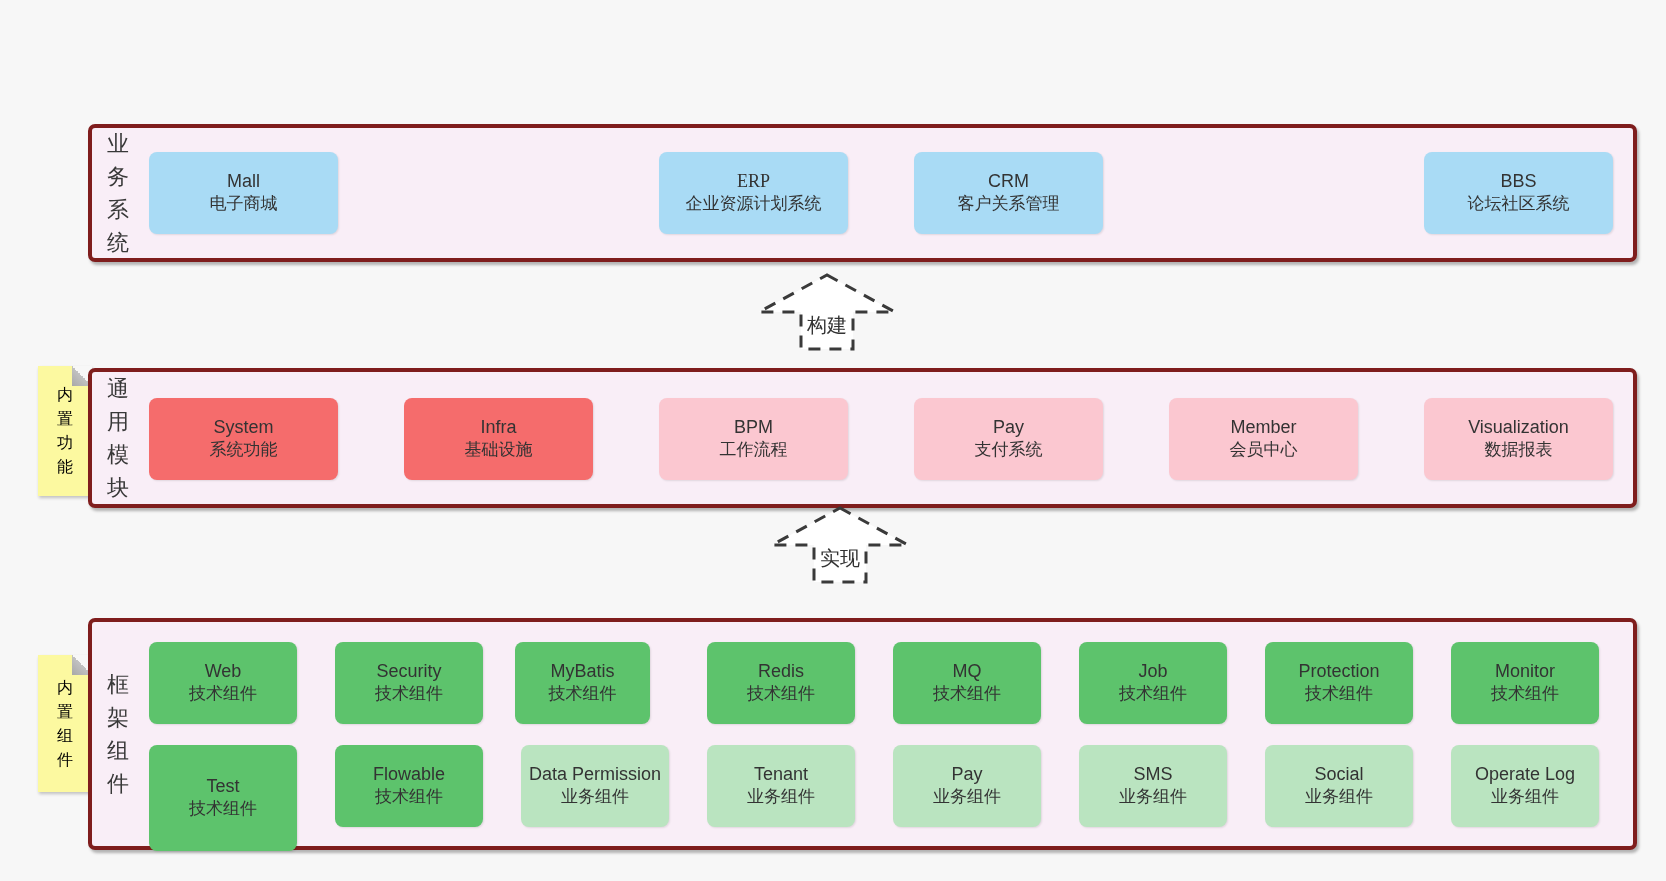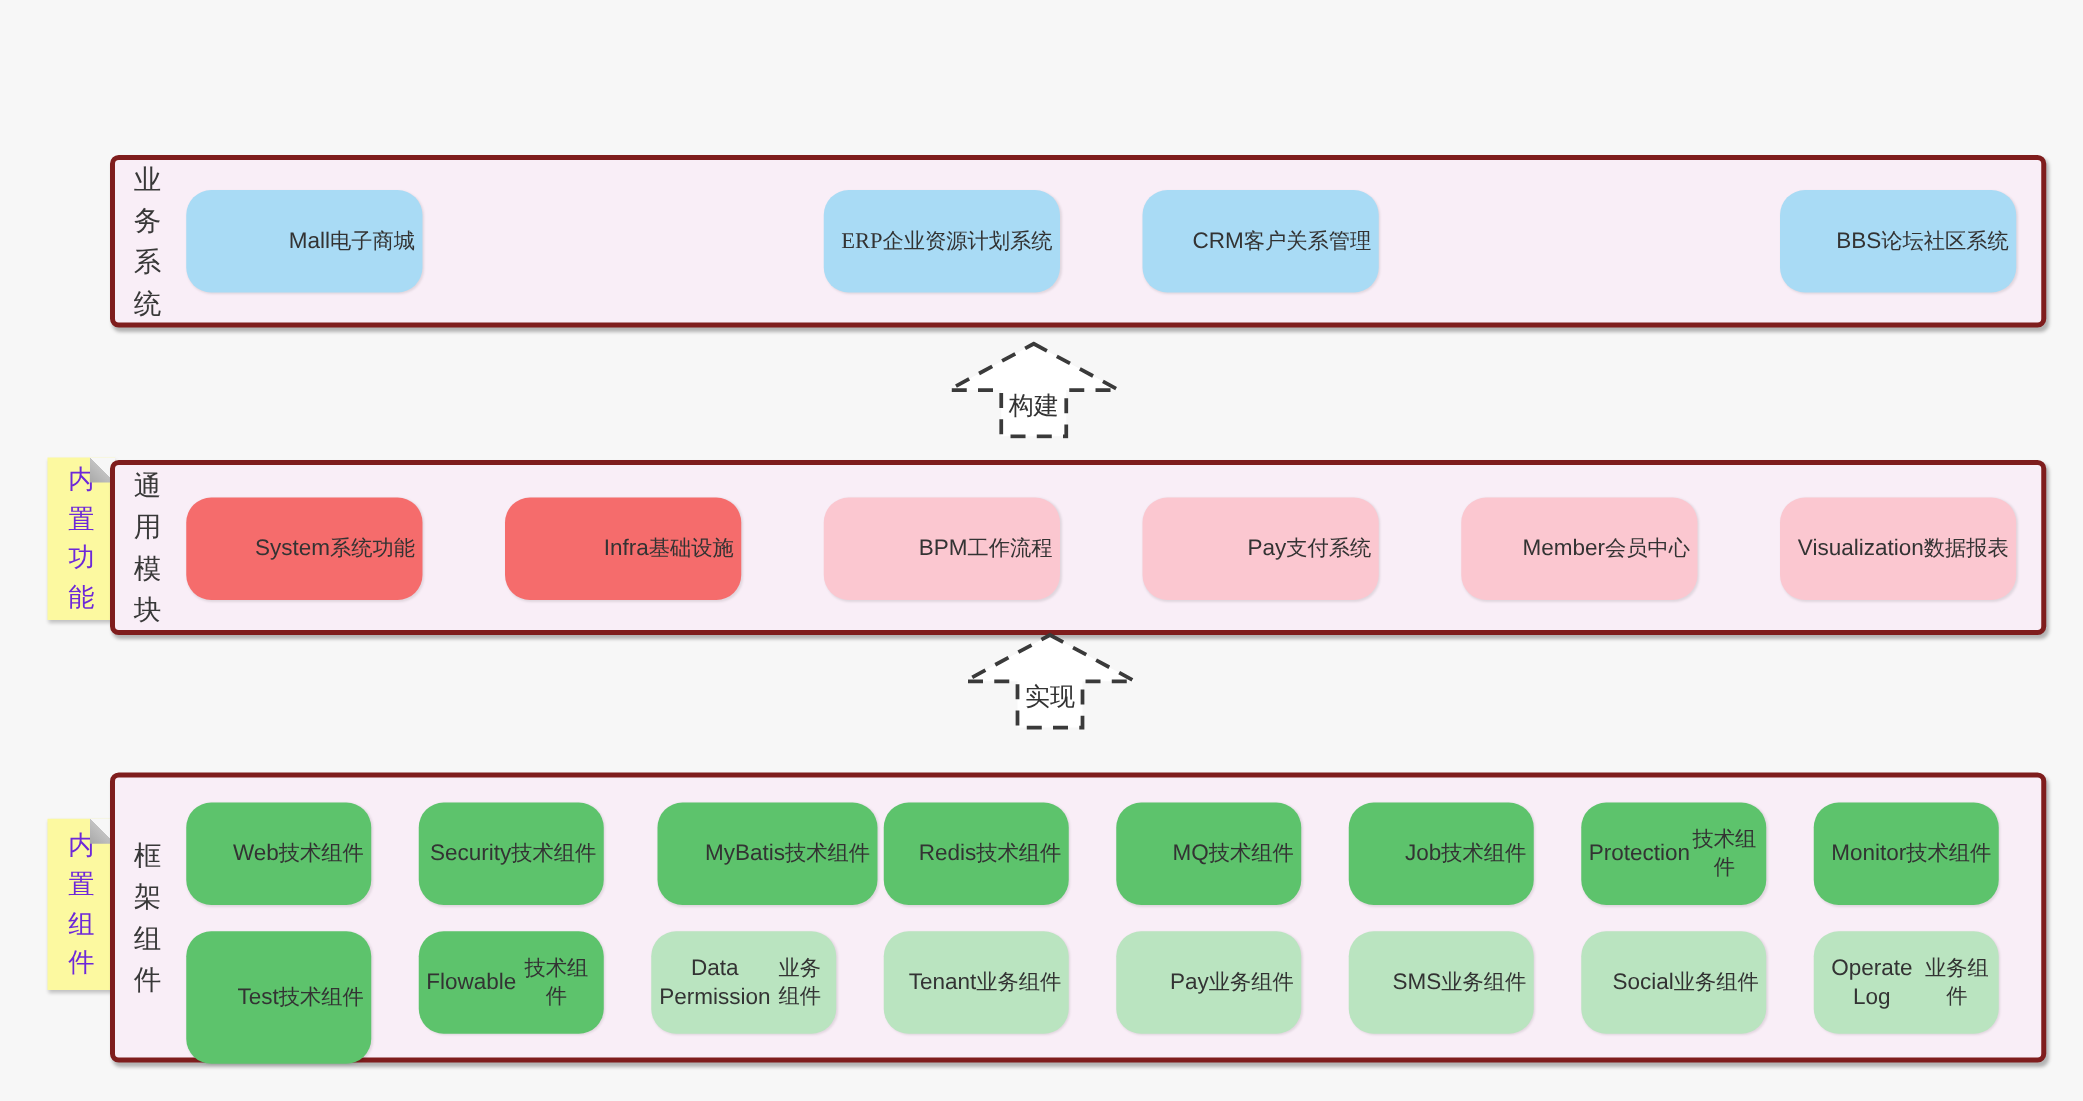--- a/index.html
+++ b/index.html
@@ -2,34 +2,34 @@
 <html><head>
 <meta charset="utf-8">
 <style>
   html,body{margin:0;padding:0;background:#f7f7f7;}
   #stage{position:relative;width:1666px;height:881px;background:#f7f7f7;overflow:hidden;
          font-family:"Liberation Sans","DejaVu Sans",sans-serif;color:#333;}
   .band{position:absolute;background:#f9eef7;border:4px solid #7f1d1d;border-radius:7px;
         box-shadow:2px 3px 3px rgba(0,0,0,0.28);}
   .vlabel{position:absolute;left:12px;top:0;bottom:0;width:28px;display:flex;align-items:center;justify-content:center;}
   .vlabel span{display:block;width:24px;font-size:22px;line-height:1.5;word-break:break-all;text-align:center;color:#383838;}
-  .box{position:absolute;border-radius:20px;display:flex;flex-direction:row;align-items:center;justify-content:flex-end;
+  .box{position:absolute;border-radius:8px;display:flex;flex-direction:column;align-items:center;justify-content:center;
        text-align:center;box-shadow:1px 1px 2px rgba(0,0,0,0.10);padding:2px 6px;box-sizing:border-box;}
   .box .en{font-size:18px;line-height:1.28;}
   .box .zh{font-size:17px;line-height:1.3;}
   .v-blue{background:#a9dbf5;}
   .v-red{background:#f56c6c;}
   .v-pink{background:#fbc7d0;}
   .v-green{background:#5dc36c;}
   .v-lightgreen{background:#bae4c0;}
   .sticky{position:absolute;left:38px;width:54px;background:#fcf9a0;box-shadow:1px 2px 3px rgba(0,0,0,0.22);
           display:flex;align-items:center;justify-content:center;}
   .sticky .fold{position:absolute;top:0;right:0;width:20px;height:20px;
           background:linear-gradient(225deg,#f7f7f7 0%,#f7f7f7 50%,#c2c2c2 50%,#a8a8a8 100%);}
-  .sticky span{display:block;width:22px;font-size:21px;line-height:1.5;word-break:break-all;text-align:center;color:#6d28d9;}
+  .sticky span{display:block;width:22px;font-size:16px;line-height:1.5;word-break:break-all;text-align:center;color:#000000;}
   .arrow{position:absolute;width:140px;height:78px;}
   .arrow svg{position:absolute;left:0;top:0;}
   .arrow-label{position:absolute;left:50%;top:40px;transform:translateX(-50%);
                font-size:20px;line-height:1.2;background:#ffffff;padding:0 2px;white-space:nowrap;color:#333;}
 </style>
 </head>
 <body>
 
 <div id="stage">
 
@@ -113,21 +113,21 @@
       </div>
 
     <div class="box v-green" style="left:57px;top:20px;width:148px;height:82px;">
       <div class="en">Web</div>
       <div class="zh">技术组件</div>
     </div>
     <div class="box v-green" style="left:243px;top:20px;width:148px;height:82px;">
       <div class="en">Security</div>
       <div class="zh">技术组件</div>
     </div>
-    <div class="box v-green" style="left:434px;top:20px;width:176px;height:82px;">
+    <div class="box v-green" style="left:423px;top:20px;width:135px;height:82px;">
       <div class="en">MyBatis</div>
       <div class="zh">技术组件</div>
     </div>
     <div class="box v-green" style="left:615px;top:20px;width:148px;height:82px;">
       <div class="en">Redis</div>
       <div class="zh">技术组件</div>
     </div>
     <div class="box v-green" style="left:801px;top:20px;width:148px;height:82px;">
       <div class="en">MQ</div>
       <div class="zh">技术组件</div>

